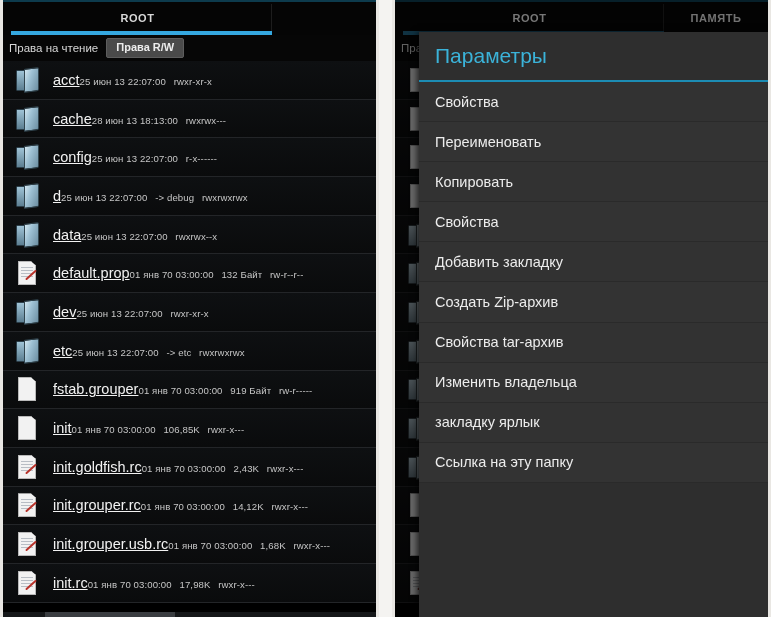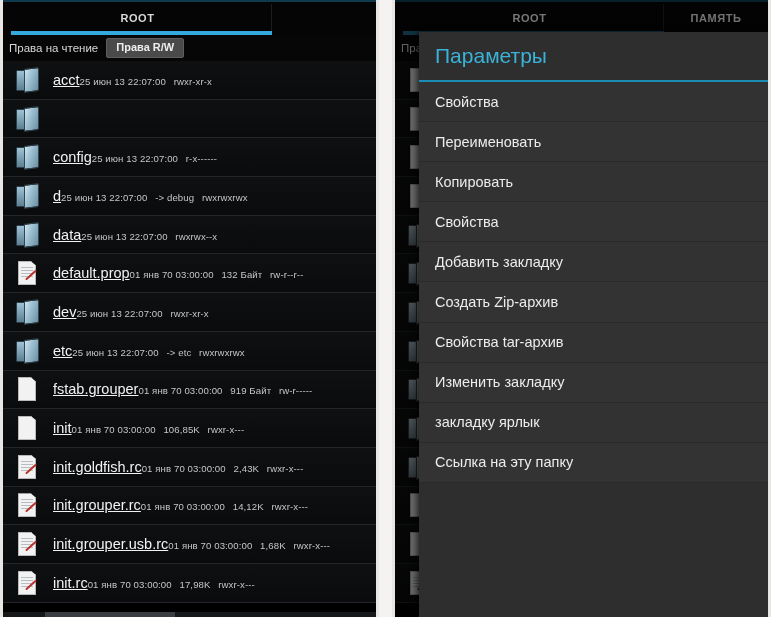--- a/index.html
+++ b/index.html
@@ -234,20 +234,21 @@
             <span class="back"></span>
             <span class="front"></span>
           </span>
           <span class="meta"><span class="name">acct</span><span class="sub">25 июн 13 22:07:00<span class="gap"></span>&nbsp;rwxr-xr-x</span></span>
         </div>
         <div class="row">
           <span class="ic folder">
             <span class="back"></span>
             <span class="front"></span>
           </span>
+          <span class="meta"><span class="name">cache</span><span class="sub">28 июн 13 18:13:00<span class="gap"></span>&nbsp;rwxrwx---</span></span>
         </div>
         <div class="row">
           <span class="ic folder">
             <span class="back"></span>
             <span class="front"></span>
           </span>
           <span class="meta"><span class="name">config</span><span class="sub">25 июн 13 22:07:00<span class="gap"></span>&nbsp;r-x------</span></span>
         </div>
         <div class="row">
           <span class="ic folder">
@@ -452,20 +453,20 @@
     <div class="dialog">
       <div class="dlg-title">Параметры</div>
       <div class="dlg-list" id="dlg-items">
           <div class="dlg-item">Свойства</div>
           <div class="dlg-item">Переименовать</div>
           <div class="dlg-item">Копировать</div>
           <div class="dlg-item">Свойства</div>
           <div class="dlg-item">Добавить закладку</div>
           <div class="dlg-item">Создать Zip-архив</div>
           <div class="dlg-item">Свойства tar-архив</div>
-          <div class="dlg-item">Изменить закладку</div>
+          <div class="dlg-item">Изменить владельца</div>
           <div class="dlg-item">закладку ярлык</div>
           <div class="dlg-item">Ссылка на эту папку</div>
         </div>
     </div>
   </div>
 
 </div>
 
 </body></html>

